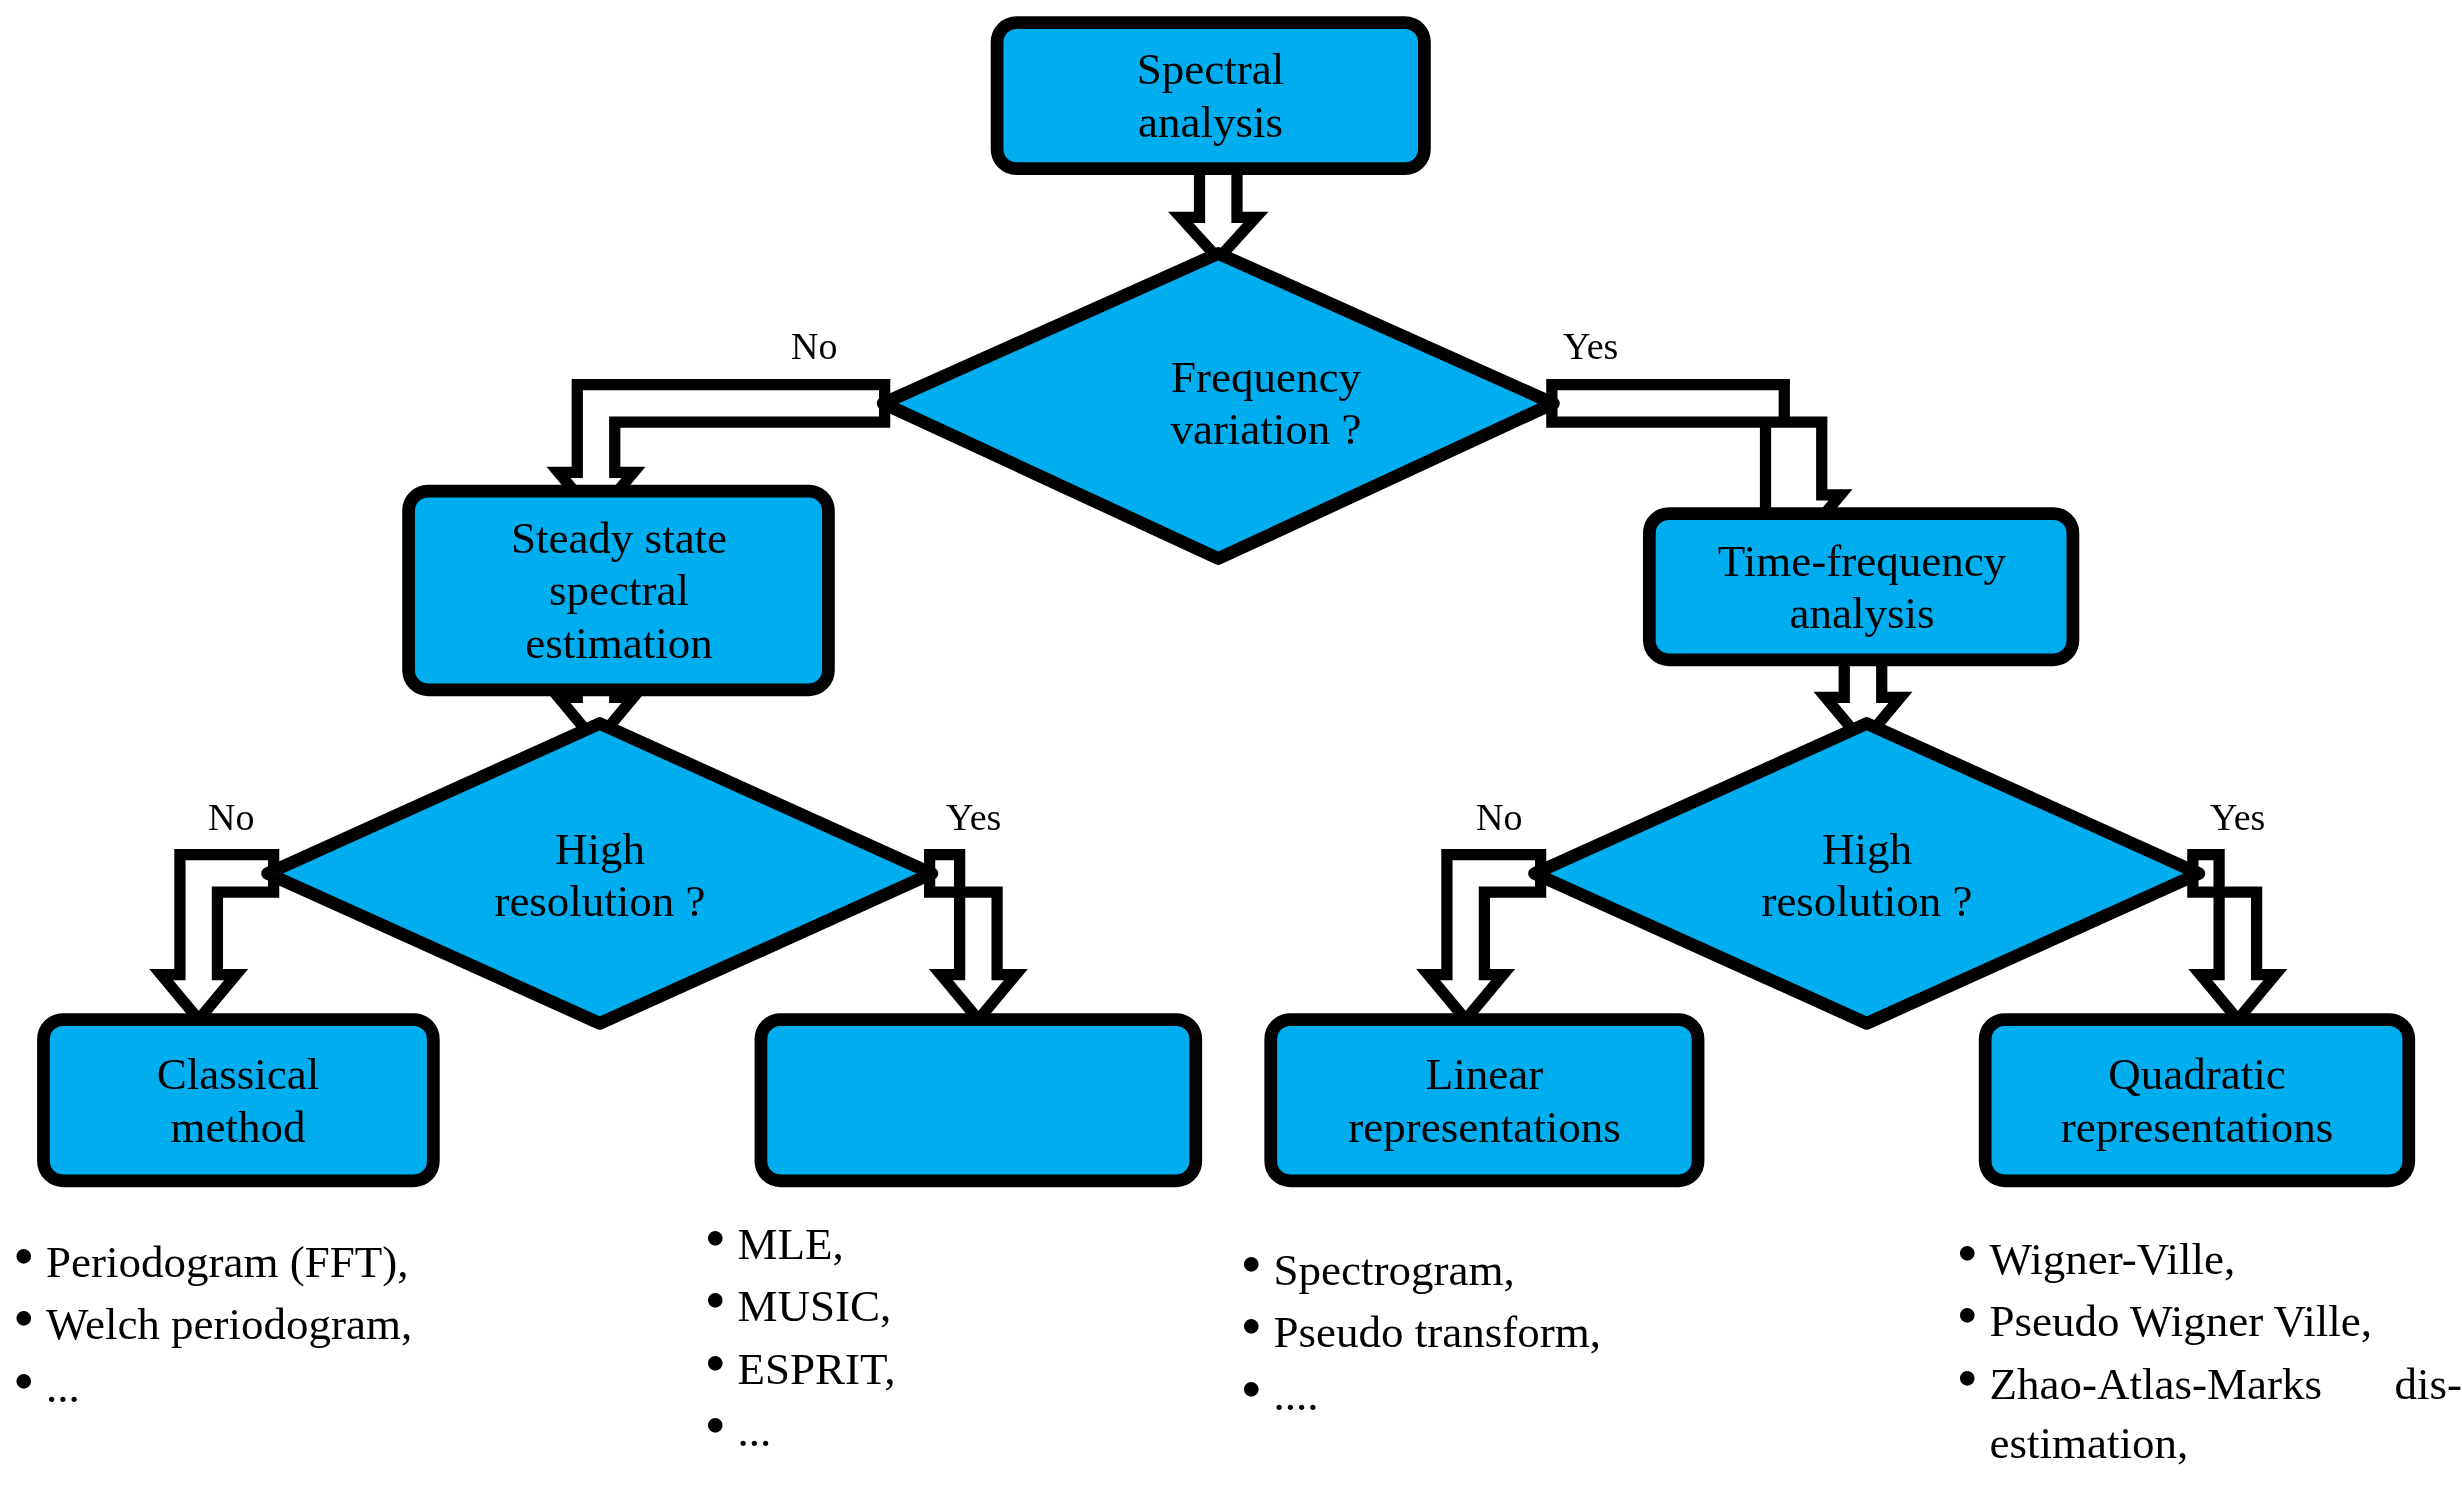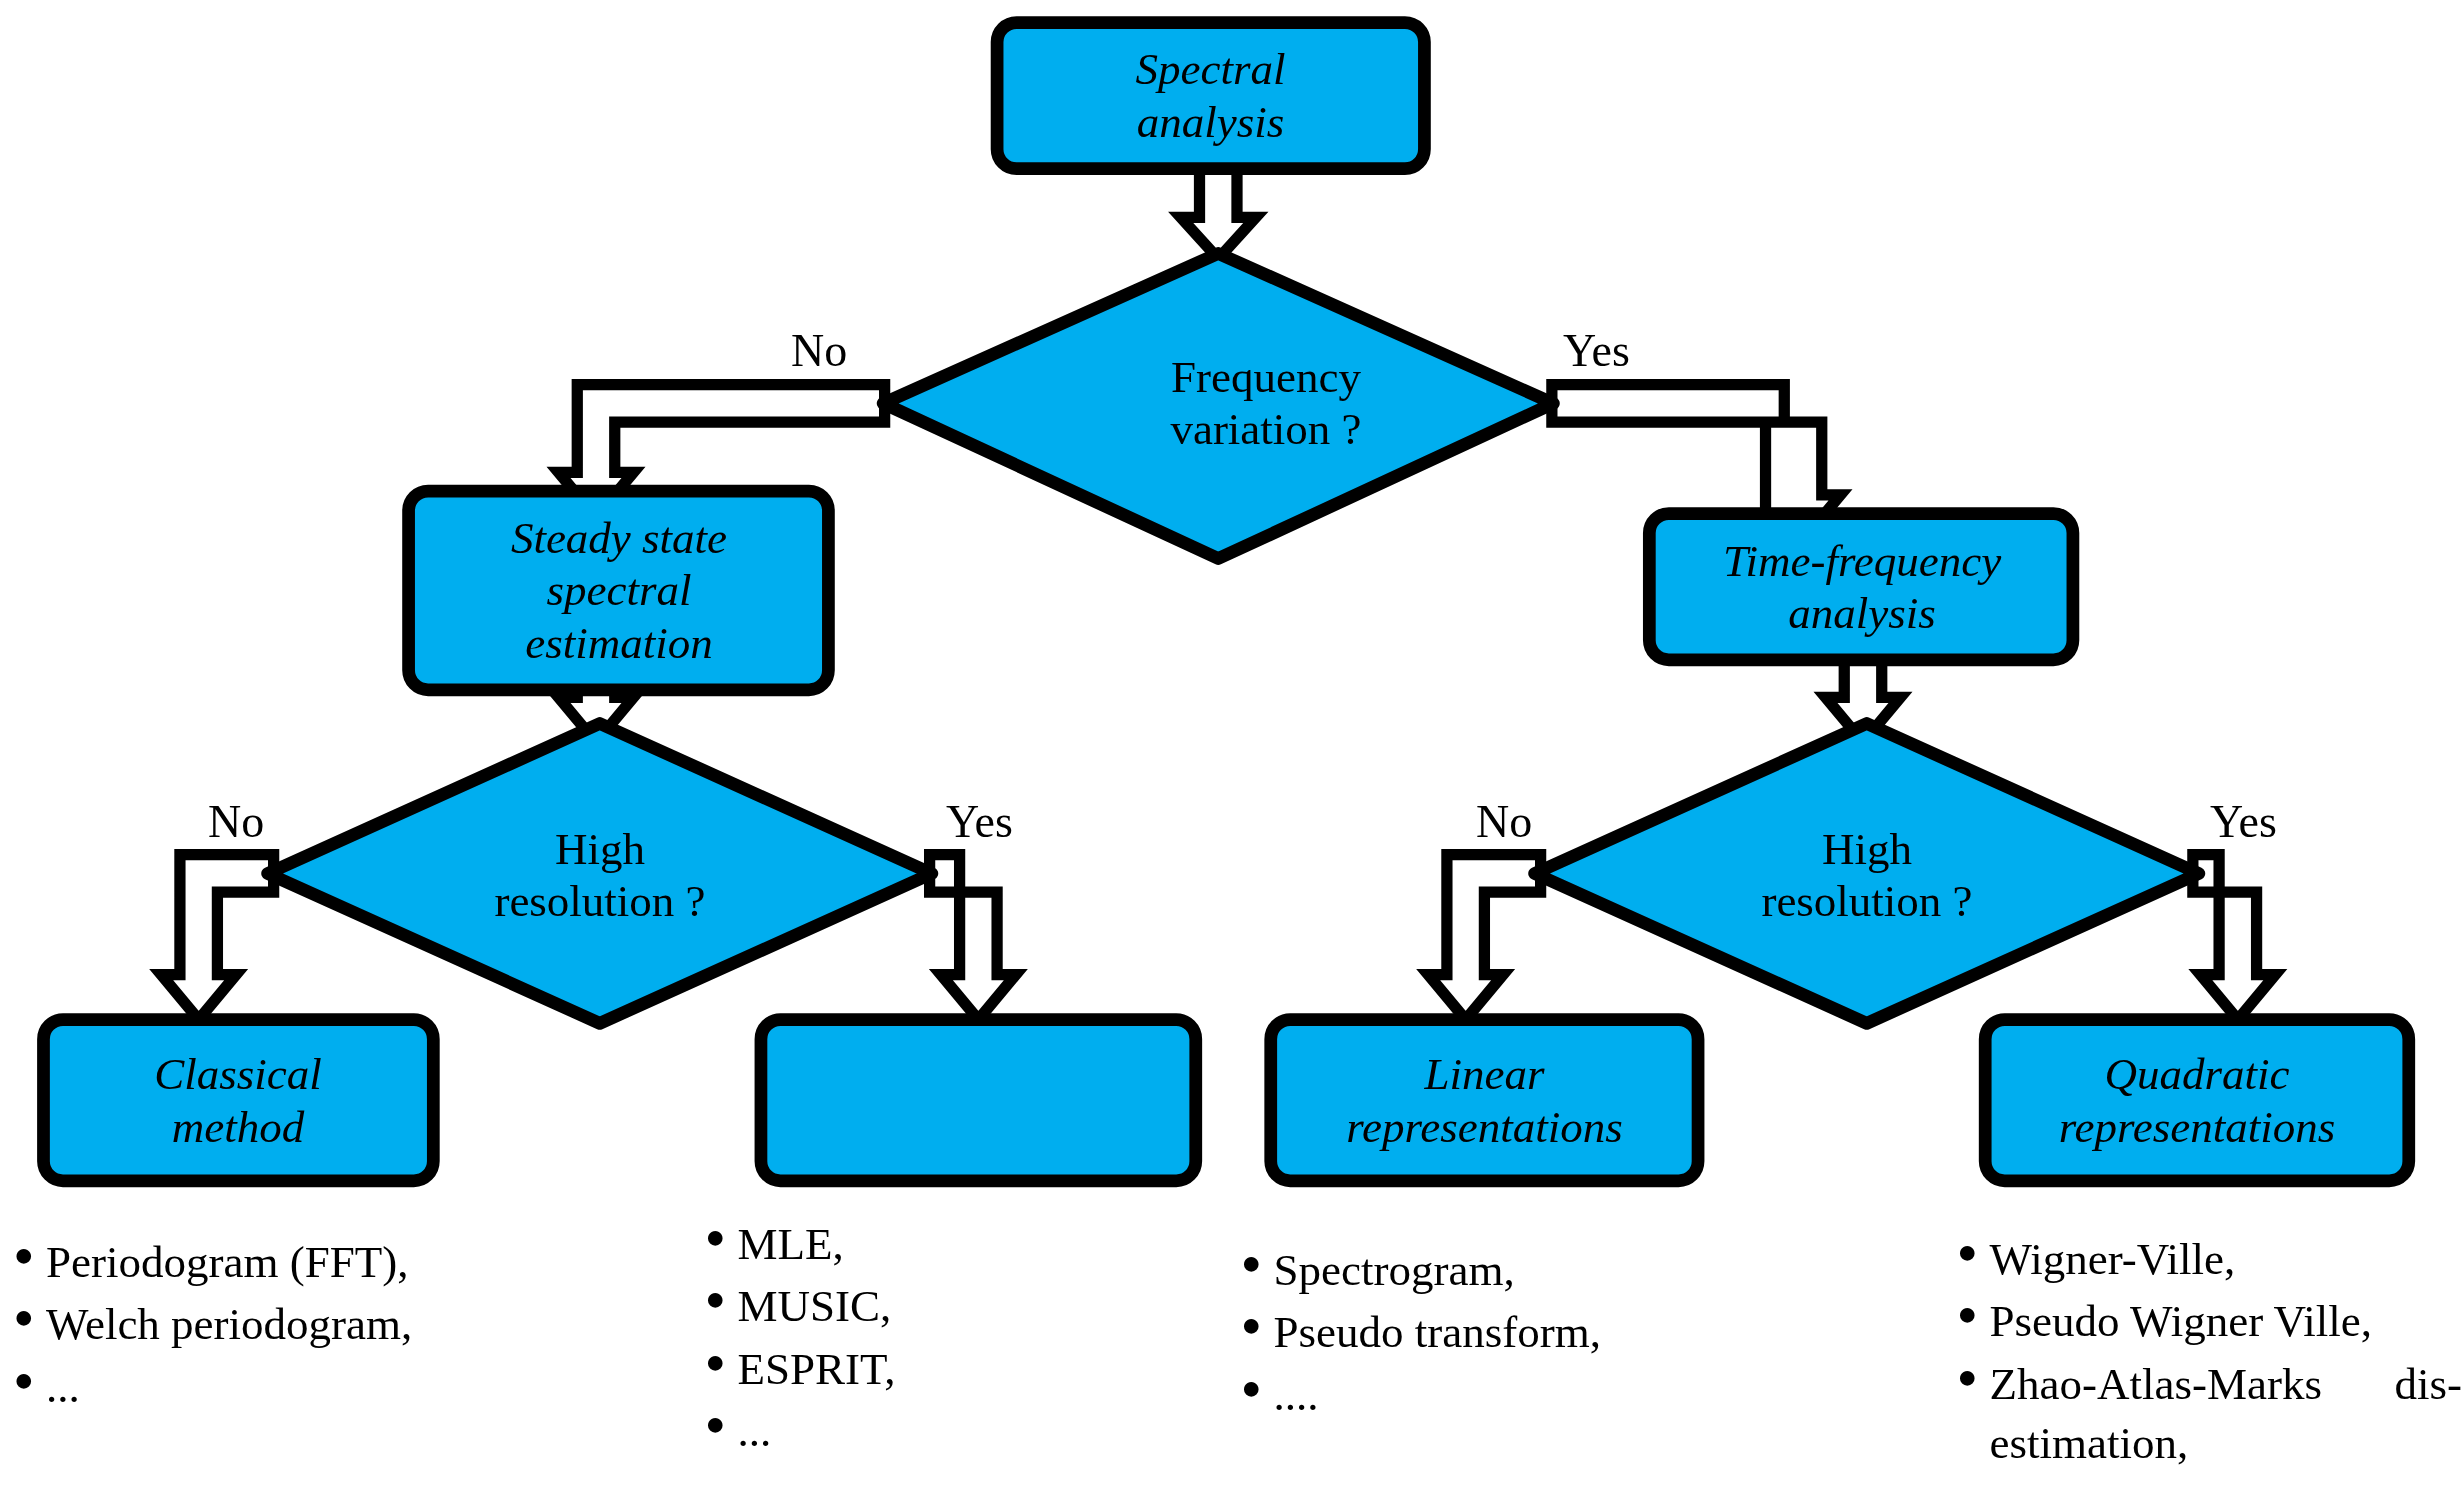--- a/index.html
+++ b/index.html
@@ -8,26 +8,26 @@
   svg{position:absolute;left:0;top:0;width:2462px;height:1489px;}
   .node-label{
     position:absolute;
     display:flex;align-items:center;justify-content:center;
     text-align:center;
     font-family:"Liberation Serif",serif;
     color:#000;
     line-height:1.16;
     pointer-events:none;
   }
-  .box-label{font-size:45px;font-style:italic;}
+  .box-label{font-size:45px;}
   .dia-label{font-size:45px;}
   .edge-label{
     position:absolute;
     font-family:"Liberation Serif",serif;
-    font-size:46px;
+    font-size:38px;
     color:#000;
     white-space:nowrap;
   }
   .bullets{
     position:absolute;
     font-family:"Liberation Serif",serif;
     font-size:45px;
     color:#000;
     line-height:1.32;
   }

